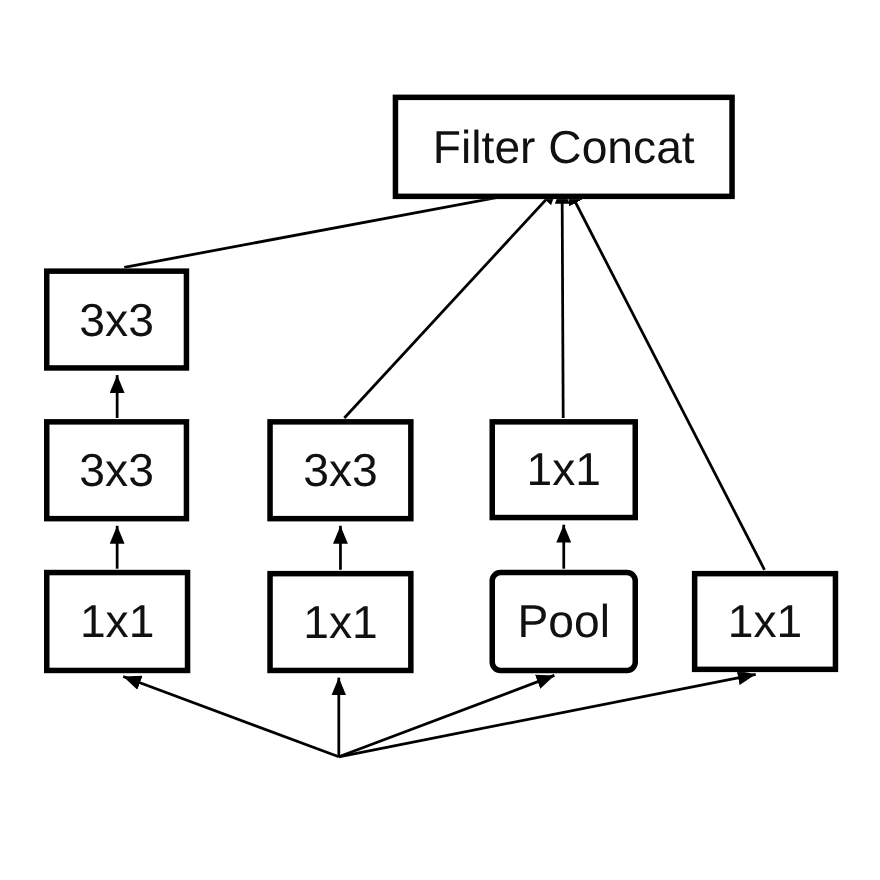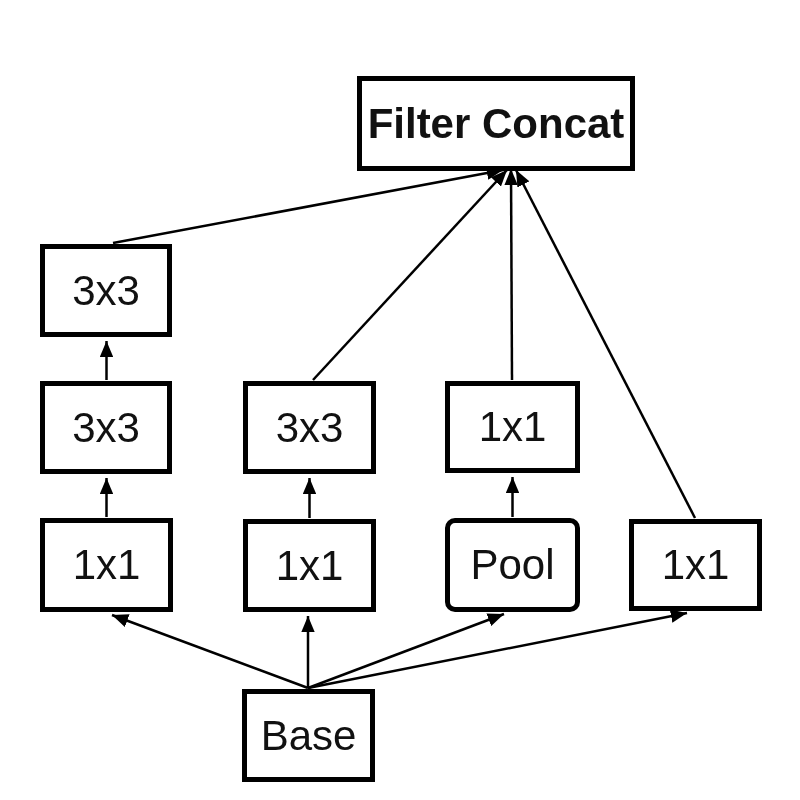--- a/index.html
+++ b/index.html
@@ -30,21 +30,21 @@
     display: flex;
     align-items: center;
     justify-content: center;
     font-size: 42px;
     line-height: 1;
     color: #111111;
     white-space: nowrap;
     z-index: 2;
   }
   
-  .n-filter-concat { left: 357px; top:  76px; width: 278px; height: 95px; font-weight: bold; }
+  .n-filter-concat { left: 357px; top:  86px; width: 311px; height: 95px; }
   .n-b1-3x3-top    { left:  40px; top: 244px; width: 132px; height: 93px; }
   .n-b1-3x3-mid    { left:  40px; top: 381px; width: 132px; height: 93px; }
   .n-b1-1x1        { left:  40px; top: 518px; width: 133px; height: 94px; }
   .n-b2-3x3        { left: 243px; top: 381px; width: 133px; height: 93px; }
   .n-b2-1x1        { left: 243px; top: 519px; width: 133px; height: 93px; }
   .n-b3-1x1        { left: 445px; top: 381px; width: 135px; height: 92px; }
   .n-pool          { left: 445px; top: 518px; width: 135px; height: 94px; border-radius: 10px; }
   .n-b4-1x1        { left: 629px; top: 519px; width: 133px; height: 92px; }
   .n-base          { left: 242px; top: 689px; width: 133px; height: 93px; }
 </style>
@@ -87,15 +87,14 @@
   <div class="node n-b2-3x3">3x3</div>
 
   <div class="node n-b2-1x1">1x1</div>
 
   <div class="node n-b3-1x1">1x1</div>
 
   <div class="node n-pool">Pool</div>
 
   <div class="node n-b4-1x1">1x1</div>
 
-  <div class="node n-base">Base</div>
 
 </div>
 
 </body></html>

